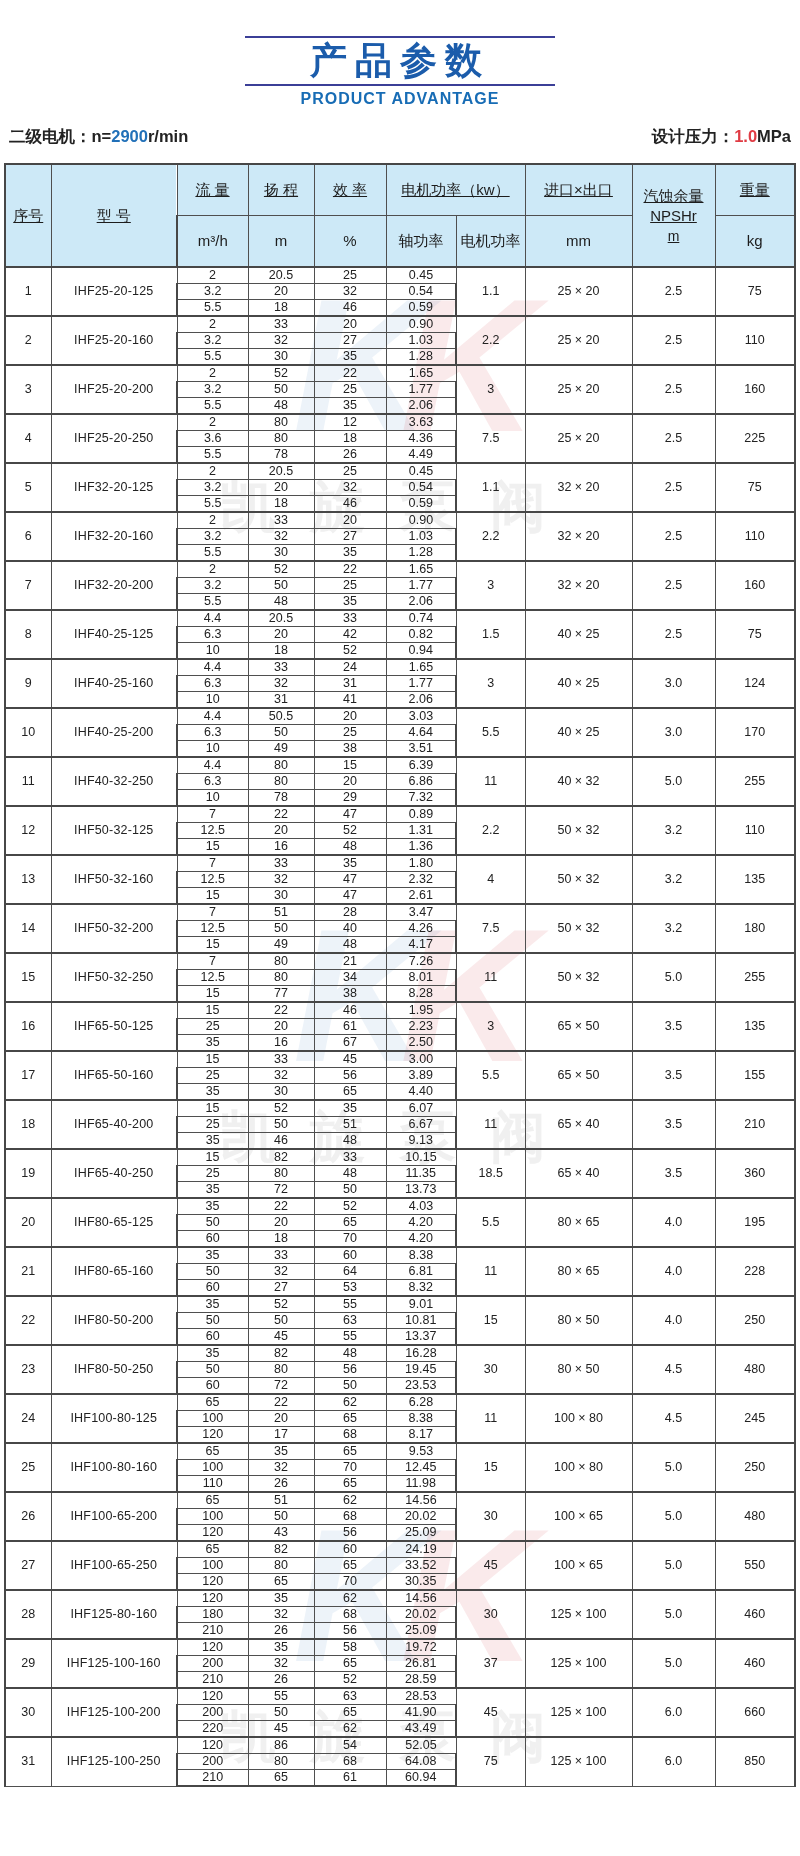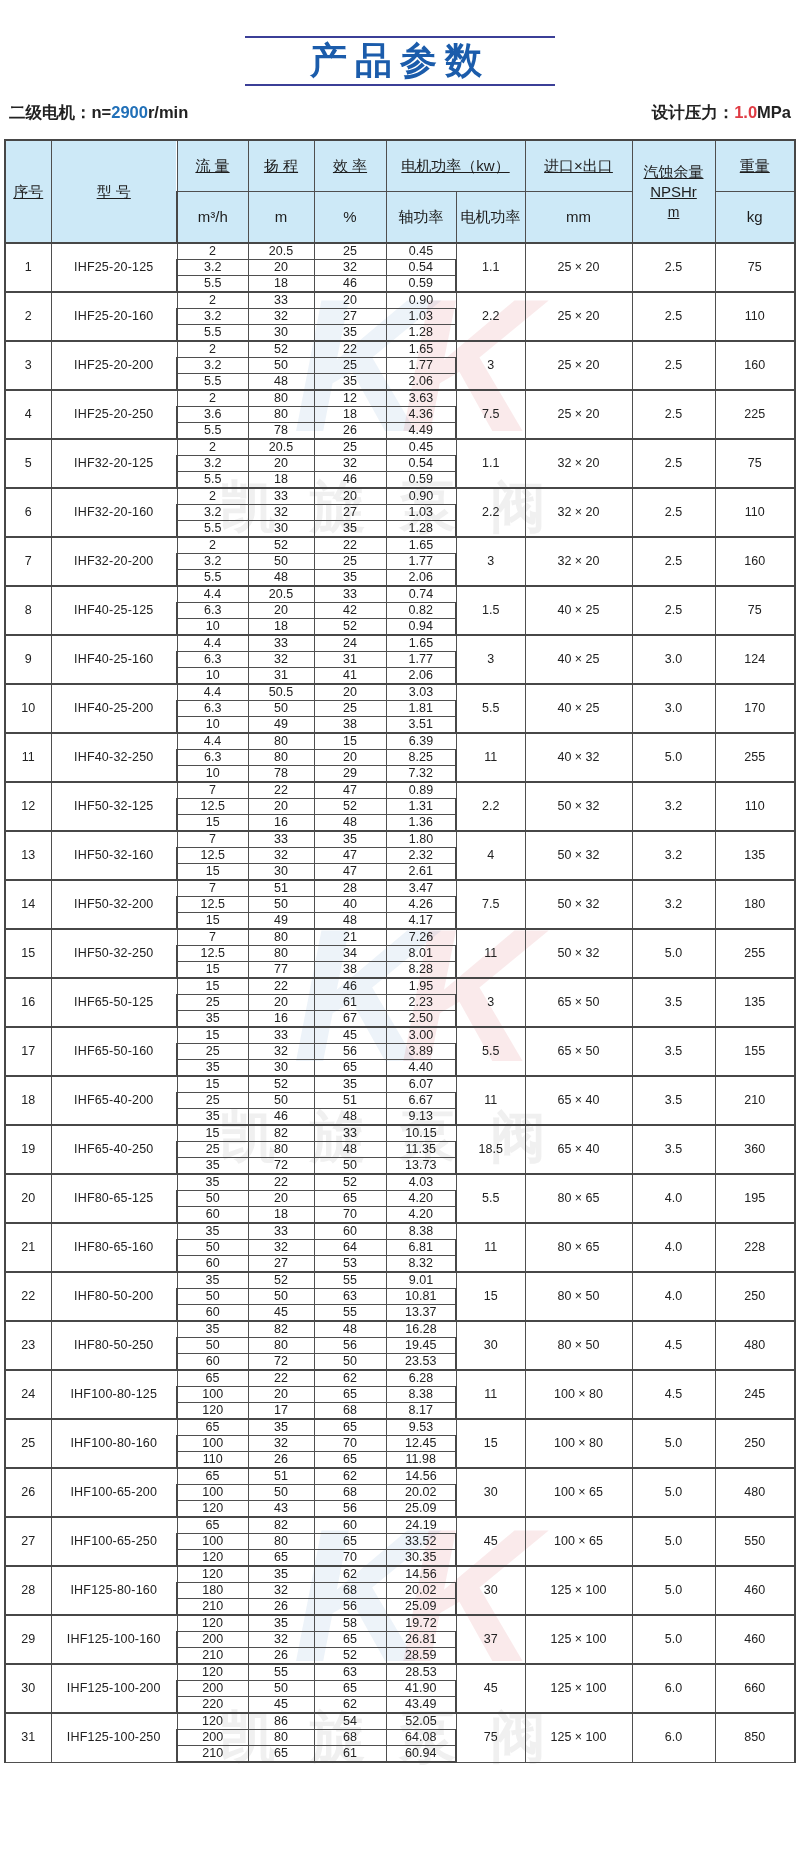--- a/index.html
+++ b/index.html
@@ -84,20 +84,21 @@
 </div>
 <div class="wm" style="top:1500px;" data-name="brand-watermark">
   <span class="wm-mark" data-name="brand-logo-mark"><span class="b">K</span><span>K</span></span>
   <span class="wm-text" data-name="brand-watermark-text">凯旋泵阀</span>
 </div>
 
 <div class="title-wrap" data-name="title-block">
   <div class="title-line" data-name="title-rule-top"></div>
   <div class="page-title" data-name="page-title">产品参数</div>
   <div class="title-line" data-name="title-rule-bottom"></div>
+  <div class="page-subtitle" data-name="page-subtitle">PRODUCT ADVANTAGE</div>
 </div>
 
 <div class="note-row" data-name="spec-notes">
   <div data-name="motor-speed-note"><span data-name="motor-speed-label">二级电机：n=</span><span class="hl-blue" data-name="motor-speed-value">2900</span><span data-name="motor-speed-unit">r/min</span></div>
   <div data-name="design-pressure-note"><span data-name="design-pressure-label">设计压力：</span><span class="hl-red" data-name="design-pressure-value">1.0</span><span data-name="design-pressure-unit">MPa</span></div>
 </div>
 
 <table class="spec" data-name="product-parameters-table">
   <colgroup>
     <col style="width:46px">
@@ -363,21 +364,21 @@
         <td data-name="shaft-power-cell">3.03</td>
         <td data-name="motor-power-cell" rowspan="3">5.5</td>
         <td data-name="ports-cell" rowspan="3">40 × 25</td>
         <td data-name="npsh-cell" rowspan="3">3.0</td>
         <td data-name="weight-cell" rowspan="3">170</td>
       </tr>
       <tr data-name="table-row">
         <td data-name="flow-cell">6.3</td>
         <td data-name="head-cell">50</td>
         <td data-name="eff-cell">25</td>
-        <td data-name="shaft-power-cell">1.81</td>
+        <td data-name="shaft-power-cell">4.64</td>
       </tr>
       <tr data-name="table-row">
         <td data-name="flow-cell">10</td>
         <td data-name="head-cell">49</td>
         <td data-name="eff-cell">38</td>
         <td data-name="shaft-power-cell">3.51</td>
       </tr>
       <tr data-name="table-row" class="block-start">
         <td data-name="row-no" rowspan="3">11</td>
         <td data-name="model-cell" rowspan="3">IHF40-32-250</td>
@@ -387,21 +388,21 @@
         <td data-name="shaft-power-cell">6.39</td>
         <td data-name="motor-power-cell" rowspan="3">11</td>
         <td data-name="ports-cell" rowspan="3">40 × 32</td>
         <td data-name="npsh-cell" rowspan="3">5.0</td>
         <td data-name="weight-cell" rowspan="3">255</td>
       </tr>
       <tr data-name="table-row">
         <td data-name="flow-cell">6.3</td>
         <td data-name="head-cell">80</td>
         <td data-name="eff-cell">20</td>
-        <td data-name="shaft-power-cell">8.25</td>
+        <td data-name="shaft-power-cell">6.86</td>
       </tr>
       <tr data-name="table-row">
         <td data-name="flow-cell">10</td>
         <td data-name="head-cell">78</td>
         <td data-name="eff-cell">29</td>
         <td data-name="shaft-power-cell">7.32</td>
       </tr>
       <tr data-name="table-row" class="block-start">
         <td data-name="row-no" rowspan="3">12</td>
         <td data-name="model-cell" rowspan="3">IHF50-32-125</td>

